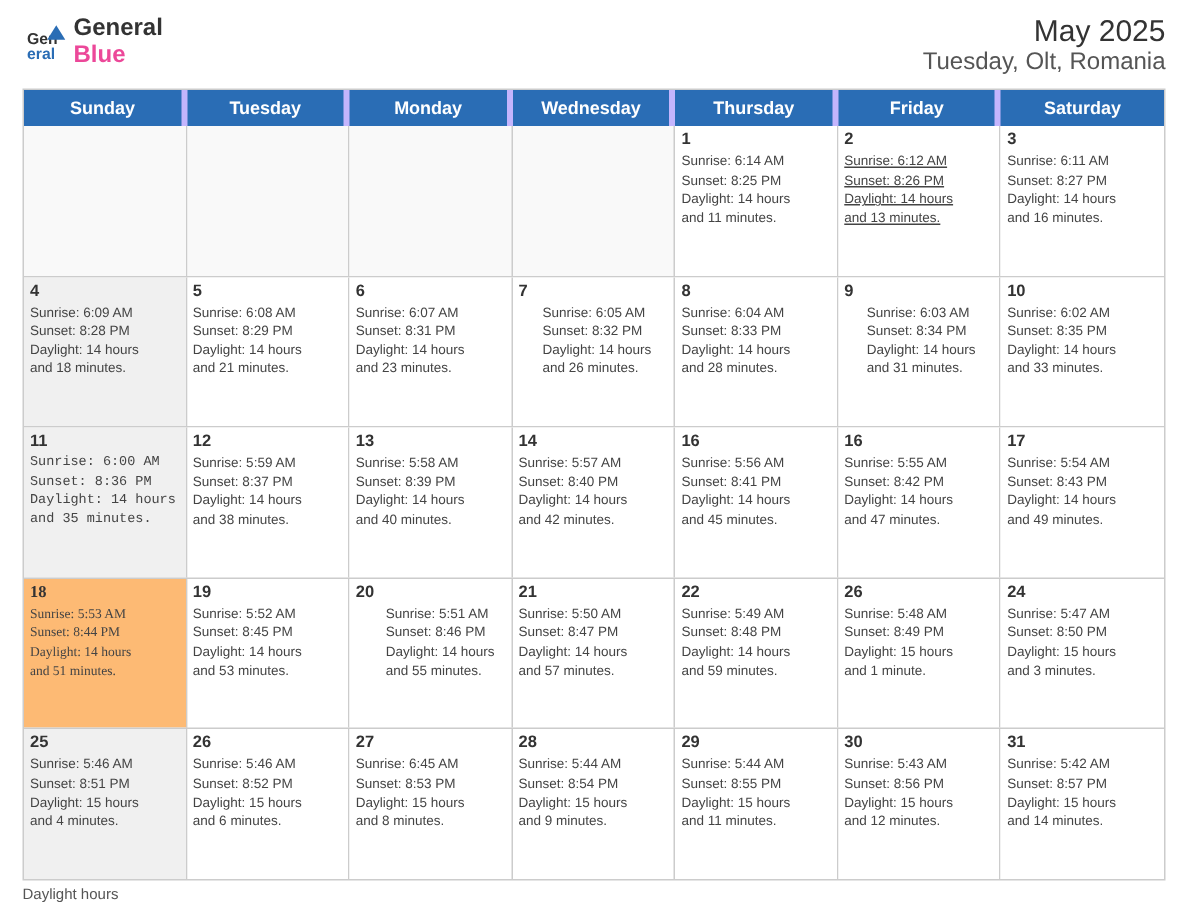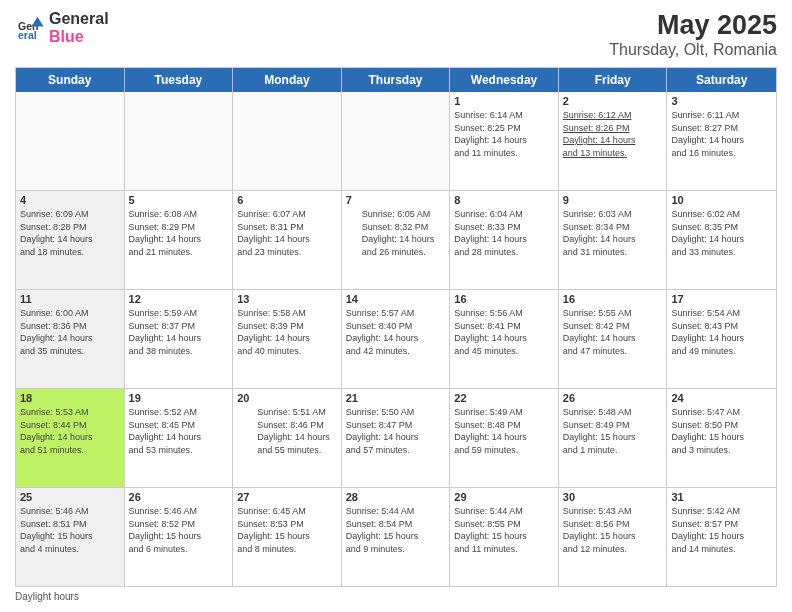--- a/index.html
+++ b/index.html
@@ -44,22 +44,22 @@
       color: #ec4899;
     }
     .logo-icon {
       width: 30px;
       height: 30px;
     }
     .title-block {
       text-align: right;
     }
     .title-month {
-      font-size: 27px;
-      font-weight: bold;
+      font-size: 20px;
+      font-weight: normal;
       color: #333;
     }
     .title-location {
       font-size: 16px;
       color: #555;
     }
     .calendar {
       flex: 1;
       display: flex;
       flex-direction: column;
@@ -69,21 +69,21 @@
       display: grid;
       grid-template-columns: repeat(7, 1fr);
       background: #2a6db5;
     }
     .day-header {
       color: #fff;
       font-size: 12px;
       font-weight: bold;
       text-align: center;
       padding: 5px 2px;
-      border-right: 1px solid #c4b5fd;
+      border-right: 4px solid #c4b5fd;
     }
     .day-header:last-child { border-right: none; }
     .calendar-body {
       display: flex;
       flex-direction: column;
       flex: 1;
     }
     .week-row {
       display: grid;
       grid-template-columns: repeat(7, 1fr);
@@ -132,31 +132,31 @@
         <text x="4" y="35" font-size="14" font-weight="bold" fill="#2a6db5" font-family="Arial">eral</text>
         <polygon points="30,5 38,18 22,18" fill="#2a6db5"></polygon>
       </svg>
       <div class="logo-text">
         <span class="logo-general">General</span>
         <span class="logo-blue">Blue</span>
       </div>
     </div>
     <div class="title-block">
       <div class="title-month">May 2025</div>
-      <div class="title-location">Thursday, Olt, Romania</div>
+      <div class="title-location">Tuesday, Olt, Romania</div>
     </div>
   </div>
 
   <div class="calendar">
     <div class="day-headers">
     <div class="day-header">Sunday</div>
         <div class="day-header">Tuesday</div>
         <div class="day-header">Monday</div>
+        <div class="day-header">Wednesday</div>
         <div class="day-header">Thursday</div>
-        <div class="day-header">Wednesday</div>
         <div class="day-header">Friday</div>
         <div class="day-header">Saturday</div>
       </div>
     <div class="calendar-body">
     <div class="week-row">
           <div class="day-cell empty"></div>
           <div class="day-cell empty"></div>
           <div class="day-cell empty"></div>
           <div class="day-cell empty"></div>
           <div class="day-cell">
@@ -212,37 +212,37 @@
           </div>
           <div class="day-cell">
             <div class="day-num">8</div>
             <div class="day-info" style="white-space: pre-line;">Sunrise: 6:04 AM
 Sunset: 8:33 PM
 Daylight: 14 hours
 and 28 minutes.</div>
           </div>
           <div class="day-cell">
             <div class="day-num">9</div>
-            <div class="day-info" style="white-space: pre-line;">Sunrise: 6:03 AM
+            <div class="day-info" style="white-space: pre-line; margin-left: 15px;">Sunrise: 6:03 AM
 Sunset: 8:34 PM
 Daylight: 14 hours
 and 31 minutes.</div>
           </div>
           <div class="day-cell">
             <div class="day-num">10</div>
             <div class="day-info" style="white-space: pre-line;">Sunrise: 6:02 AM
 Sunset: 8:35 PM
 Daylight: 14 hours
 and 33 minutes.</div>
           </div>
         </div>
         <div class="week-row">
           <div class="day-cell shaded" style="background: rgb(240, 240, 240);">
             <div class="day-num">11</div>
-            <div class="day-info" style="white-space: pre-line;">Sunrise: 6:00 AM
+            <div class="day-info" style="white-space: pre-line; font-family: Liberation Mono, monospace;">Sunrise: 6:00 AM
 Sunset: 8:36 PM
 Daylight: 14 hours
 and 35 minutes.</div>
           </div>
           <div class="day-cell">
             <div class="day-num">12</div>
             <div class="day-info" style="white-space: pre-line;">Sunrise: 5:59 AM
 Sunset: 8:37 PM
 Daylight: 14 hours
 and 38 minutes.</div>
@@ -277,21 +277,21 @@
           </div>
           <div class="day-cell">
             <div class="day-num">17</div>
             <div class="day-info" style="white-space: pre-line;">Sunrise: 5:54 AM
 Sunset: 8:43 PM
 Daylight: 14 hours
 and 49 minutes.</div>
           </div>
         </div>
         <div class="week-row">
-          <div class="day-cell shaded" style="background: #bef264;">
+          <div class="day-cell shaded" style="background: #fdba74; font-family: Liberation Serif, serif;">
             <div class="day-num">18</div>
             <div class="day-info" style="white-space: pre-line;">Sunrise: 5:53 AM
 Sunset: 8:44 PM
 Daylight: 14 hours
 and 51 minutes.</div>
           </div>
           <div class="day-cell">
             <div class="day-num">19</div>
             <div class="day-info" style="white-space: pre-line;">Sunrise: 5:52 AM
 Sunset: 8:45 PM

